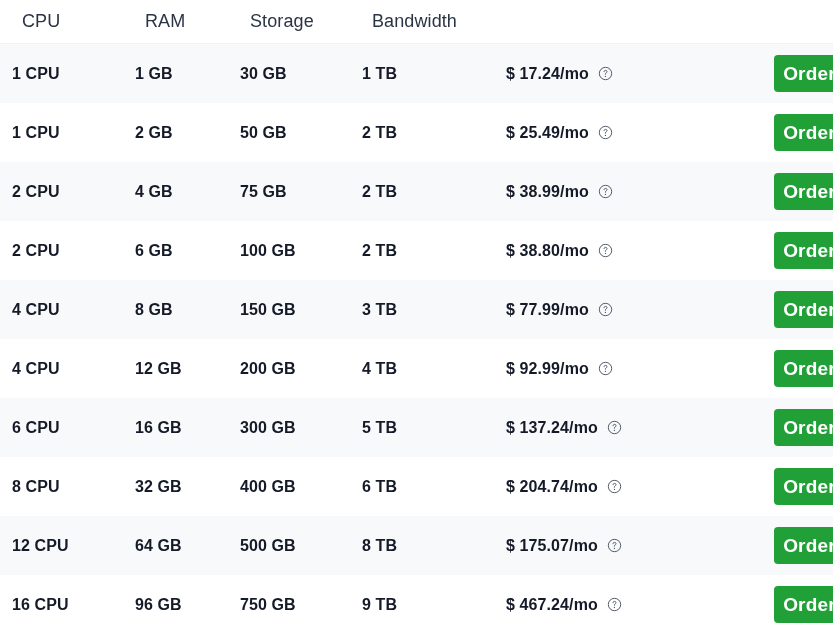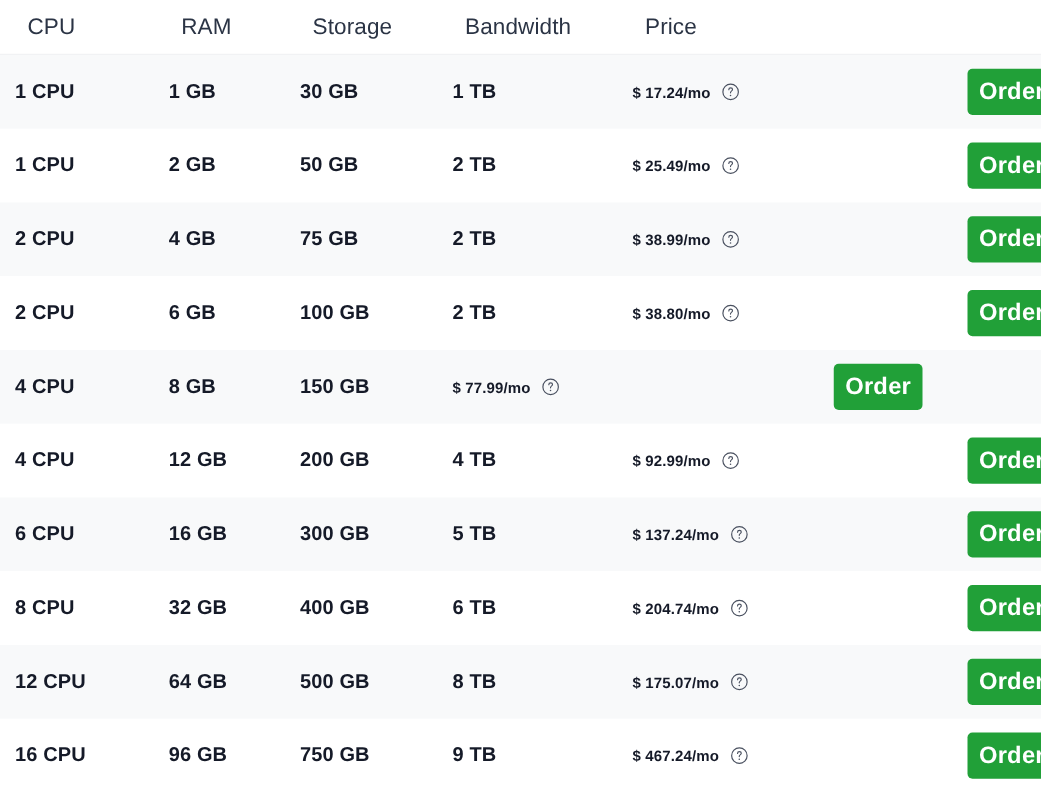--- a/index.html
+++ b/index.html
@@ -62,21 +62,21 @@
     font-weight: 700;
     color: #151a28;
     white-space: nowrap;
     letter-spacing: 0.1px;
   }
 
   .cell-price {
     display: flex;
     align-items: center;
     gap: 9px;
-    font-size: 12px;
+    font-size: 16px;
     font-weight: 700;
     color: #151a28;
     white-space: nowrap;
     letter-spacing: 0.1px;
   }
   .price-text {
     display: inline-block;
   }
 
   
@@ -123,21 +123,20 @@
 </head>
 <body>
 
 <div class="pricing-table">
 
   <div class="table-head row-grid">
     <div class="col-head">CPU</div>
     <div class="col-head">RAM</div>
     <div class="col-head">Storage</div>
     <div class="col-head">Bandwidth</div>
-    <div class="col-head">Price</div>
     <div class="col-head"></div>
   </div>
 
   <div class="table-body" id="table-body">
       <div class="table-row row-grid striped">
         <div class="cell">1 CPU</div>
         <div class="cell">1 GB</div>
         <div class="cell">30 GB</div>
         <div class="cell">1 TB</div>
         <div class="cell-price">
@@ -208,20 +207,21 @@
           </span>
         </div>
         <div class="cell-action">
           <button class="order-button">Order</button>
         </div>
       </div>
       <div class="table-row row-grid striped">
         <div class="cell">4 CPU</div>
         <div class="cell">8 GB</div>
         <div class="cell">150 GB</div>
+        <div class="cell">3 TB</div>
         <div class="cell-price">
           <span class="price-text">$ 77.99/mo</span>
           <span class="help-icon">
             <svg viewBox="0 0 16 16" fill="none" xmlns="http://www.w3.org/2000/svg">
               <circle cx="8" cy="8" r="6.6" stroke="#4a5160" stroke-width="1"></circle>
               <path d="M6.45 6.1c0-0.85 0.7-1.45 1.6-1.45 0.9 0 1.57 0.55 1.57 1.33 0 0.63-0.33 0.97-0.93 1.37-0.6 0.4-0.78 0.68-0.78 1.25v0.23" stroke="#4a5160" stroke-width="1" stroke-linecap="round" fill="none"></path>
               <circle cx="7.92" cy="11.1" r="0.68" fill="#4a5160"></circle>
             </svg>
           </span>
         </div>

